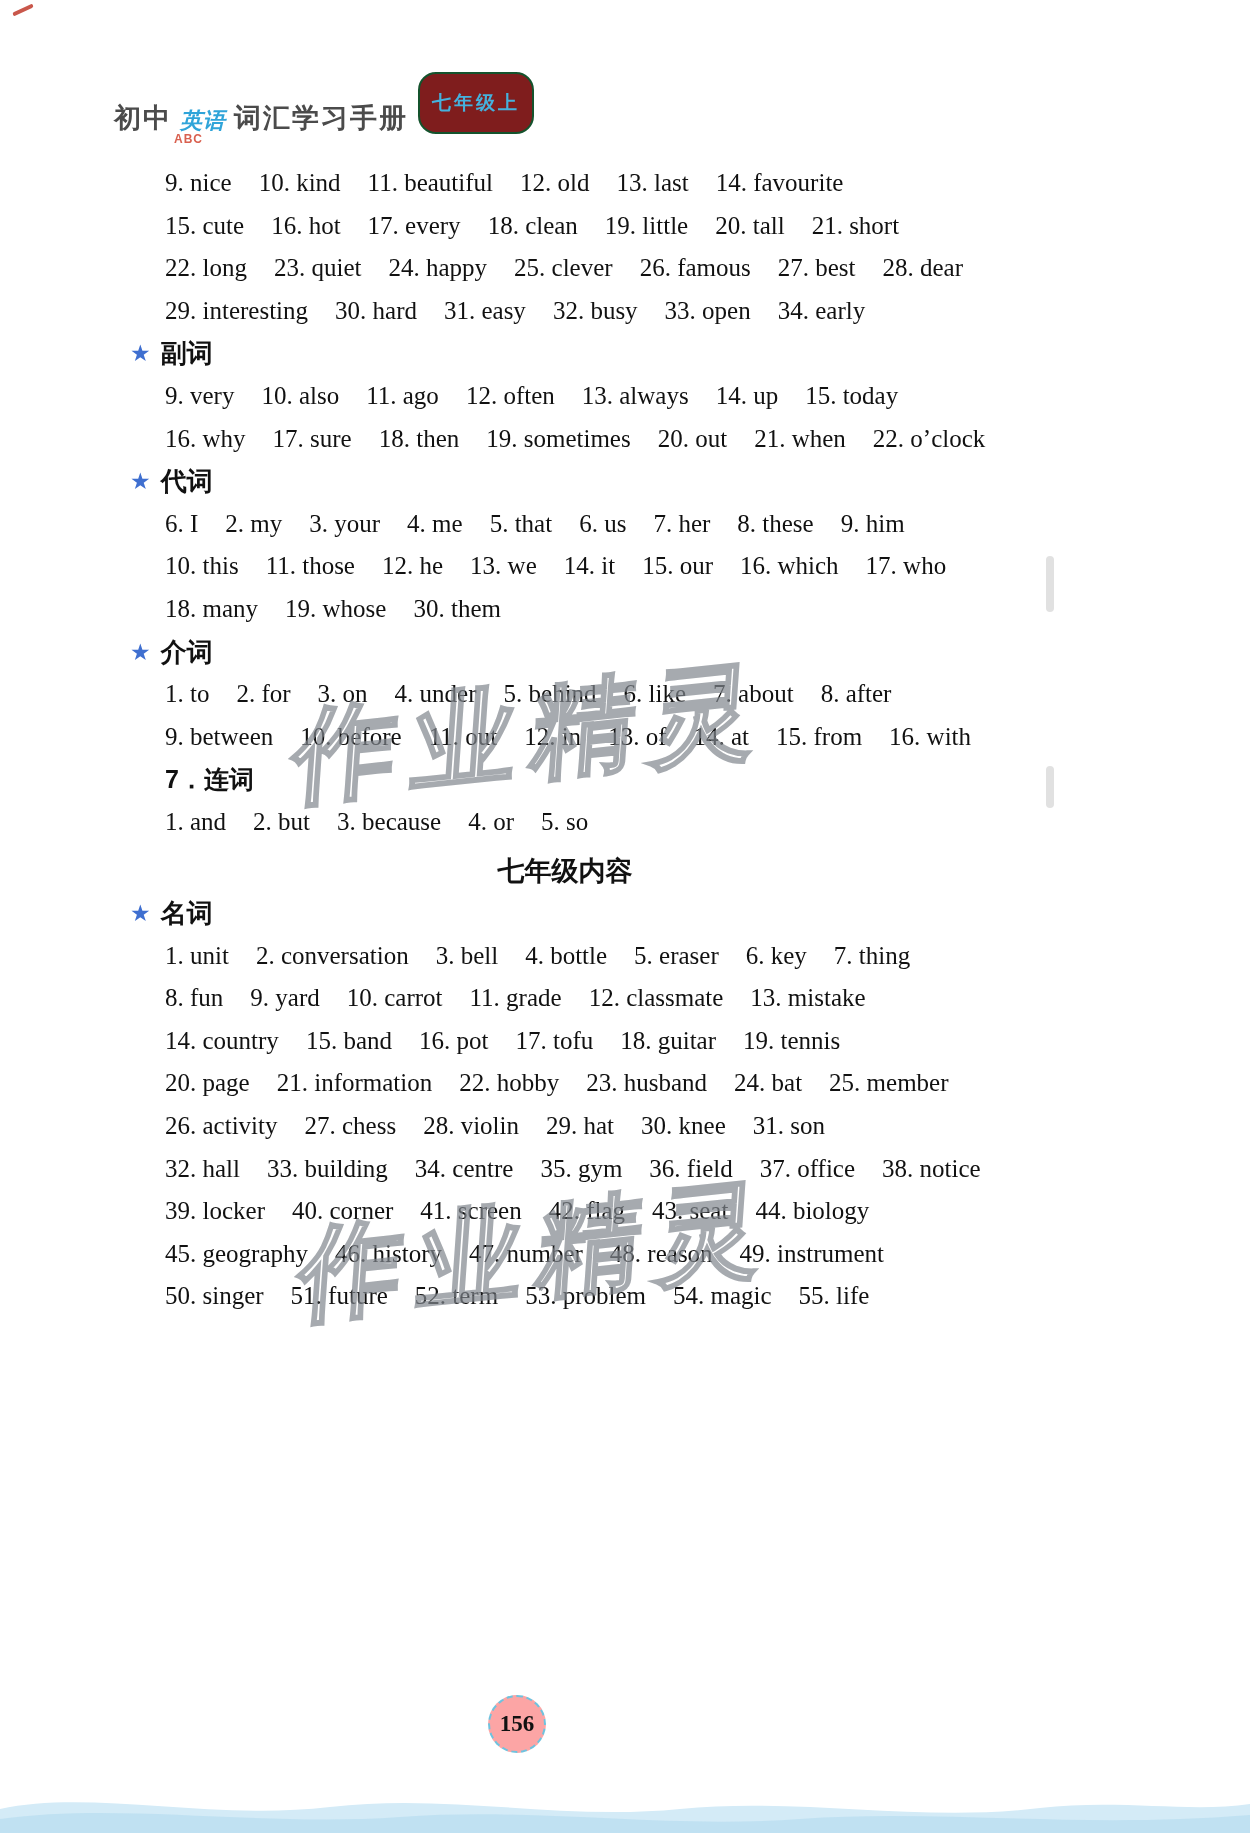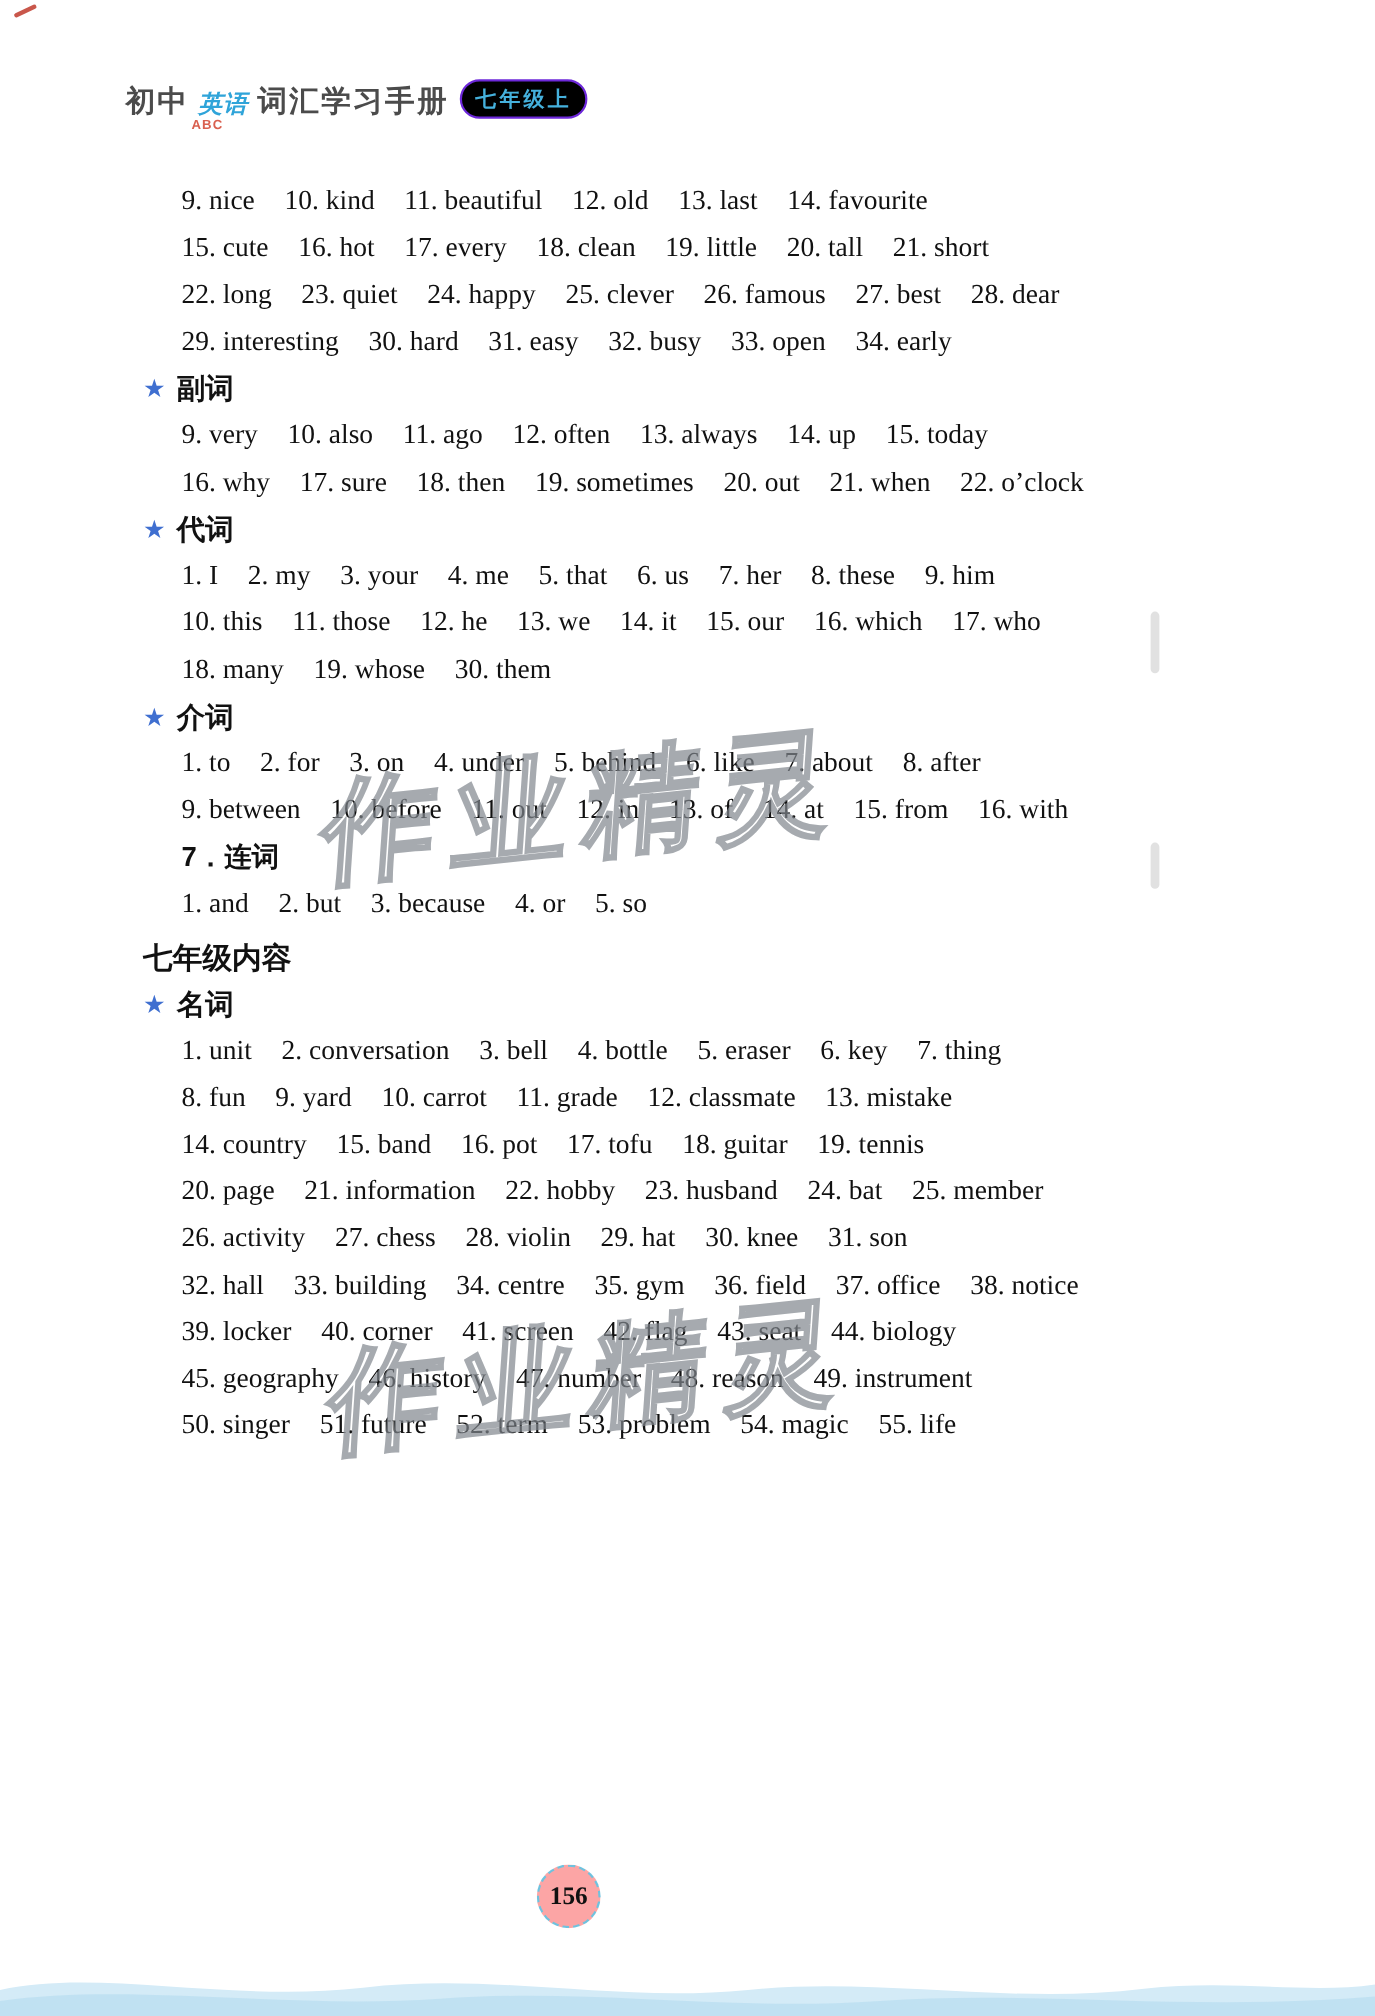--- a/index.html
+++ b/index.html
@@ -21,23 +21,23 @@
   .hdr-prefix{font-size:27px;font-weight:bold;color:#4b4b4b;letter-spacing:2px;}
   .hdr-subject-wrap{position:relative;margin:0 4px;}
   .hdr-subject{font-size:22px;font-weight:bold;font-style:italic;color:#2fa4d9;letter-spacing:1px;}
   .hdr-subject-sub{
     position:absolute;left:-6px;bottom:-10px;
     font-size:12px;font-weight:bold;color:#d9604f;letter-spacing:1px;font-style:normal;
   }
   .hdr-suffix{font-size:27px;font-weight:bold;color:#4b4b4b;letter-spacing:2px;}
   .hdr-grade{
     font-size:19px;font-weight:bold;color:#45b1dd;
-    border:2px solid #6d28d9;border-radius:18px;
-    padding:3px 12px;margin-left:6px;margin-bottom:2px;
-    letter-spacing:3px;background:#000000;
+    border:2px solid #14532d;border-radius:18px;
+    padding:16px 12px;margin-left:6px;margin-bottom:2px;
+    letter-spacing:3px;background:#7f1d1d;
   }
 
   
   .content{
     position:absolute;top:162px;left:130px;width:870px;
     font-size:25px;color:#111;
   }
   .word-line{
     display:flex;column-gap:27px;
     line-height:42.6px;padding-left:35px;white-space:nowrap;
@@ -48,20 +48,21 @@
     font-family:"Liberation Sans","DejaVu Sans",sans-serif;
   }
   .star{color:#3f6fd0;font-size:23px;font-weight:normal;}
   .heading-num{
     line-height:42.6px;font-weight:bold;font-size:25px;padding-left:35px;
     font-family:"Liberation Sans","DejaVu Sans",sans-serif;
   }
   .heading-big{
     line-height:42.6px;font-weight:bold;font-size:27px;margin-top:6px;
     font-family:Liberation Sans, sans-serif;
+    text-align:center;
   }
 
   
   .watermark{
     position:absolute;
     font-family:"Liberation Sans","DejaVu Sans",sans-serif;
     font-size:104px;font-weight:bold;letter-spacing:16px;white-space:nowrap;
     color:transparent;
     -webkit-text-stroke:2.5px rgba(128,134,141,0.7);
     transform:rotate(-6deg) skewX(-10deg);
@@ -164,21 +165,21 @@
       <span class="word-item">19. sometimes</span>
       <span class="word-item">20. out</span>
       <span class="word-item">21. when</span>
       <span class="word-item">22. o’clock</span>
     </div>
     <div class="heading-star">
       <span class="star">★</span>
       <span>代词</span>
     </div>
     <div class="word-line">
-      <span class="word-item">1. I</span>
+      <span class="word-item">6. I</span>
       <span class="word-item">2. my</span>
       <span class="word-item">3. your</span>
       <span class="word-item">4. me</span>
       <span class="word-item">5. that</span>
       <span class="word-item">6. us</span>
       <span class="word-item">7. her</span>
       <span class="word-item">8. these</span>
       <span class="word-item">9. him</span>
     </div>
     <div class="word-line">

